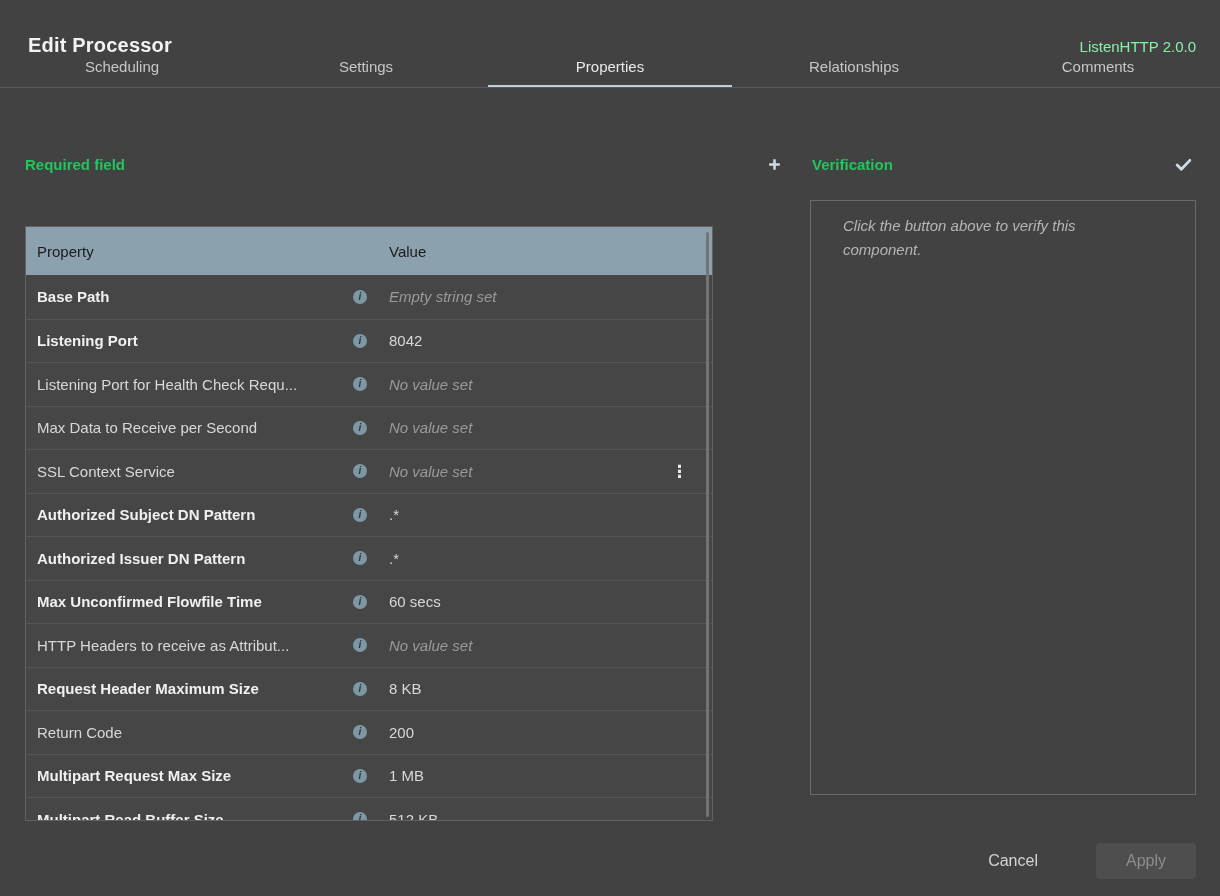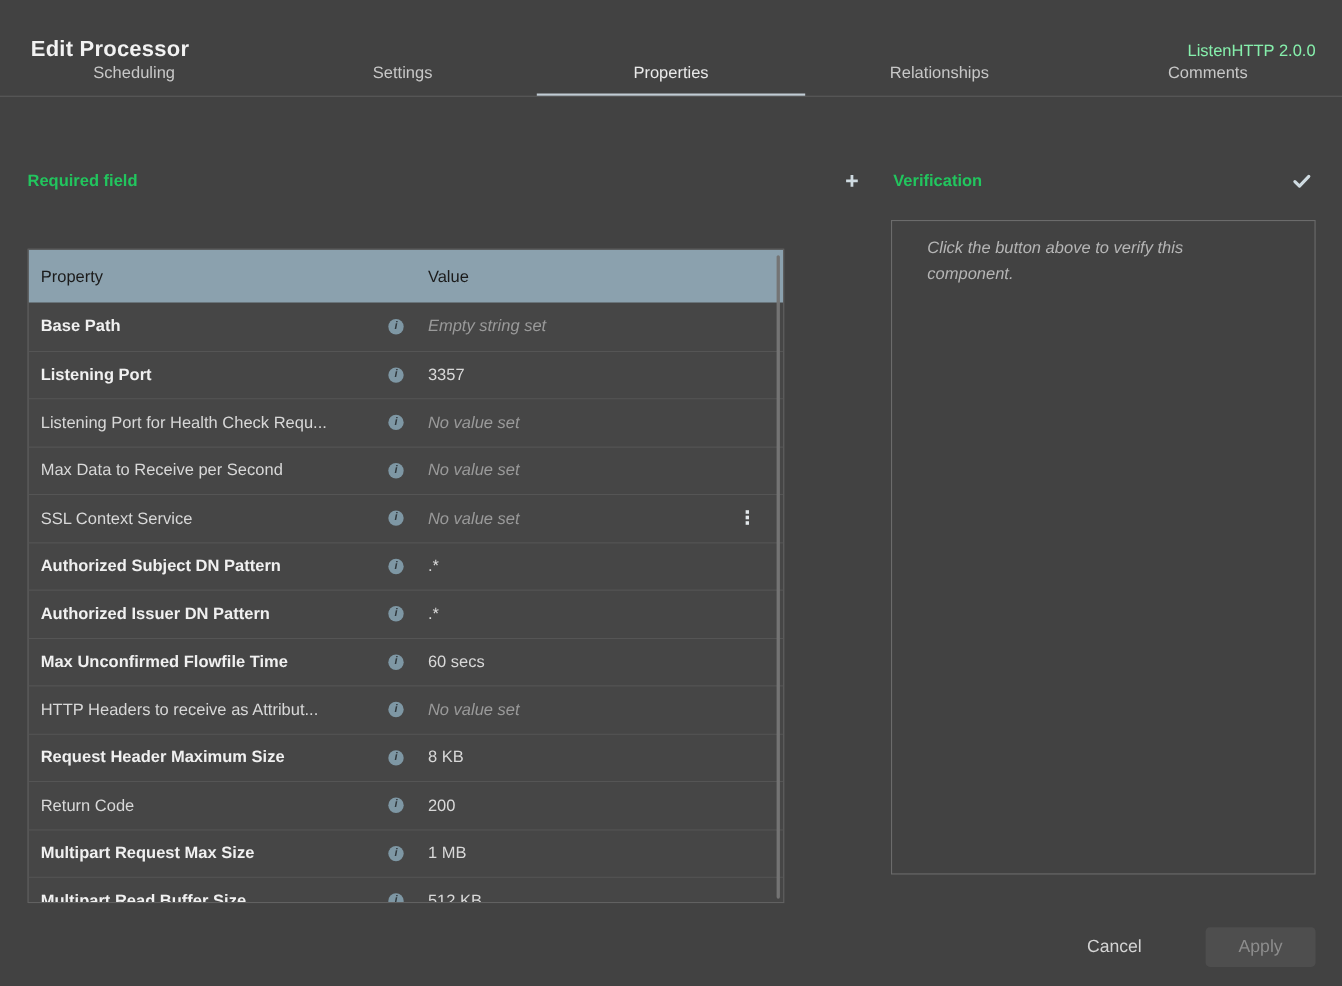--- a/index.html
+++ b/index.html
@@ -171,21 +171,21 @@
     </div>
 
   </div>
 
   <div class="trow required">
     <div class="prop-cell">
       <span class="prop-label">Listening Port</span>
       <span class="info-icon">i</span>
     </div>
     <div class="val-cell">
-      <span class="val-label">3357</span>
+      <span class="val-label">8042</span>
     </div>
 
   </div>
 
   <div class="trow unset">
     <div class="prop-cell">
       <span class="prop-label">Listening Port for Health Check Requ...</span>
       <span class="info-icon">i</span>
     </div>
     <div class="val-cell">

